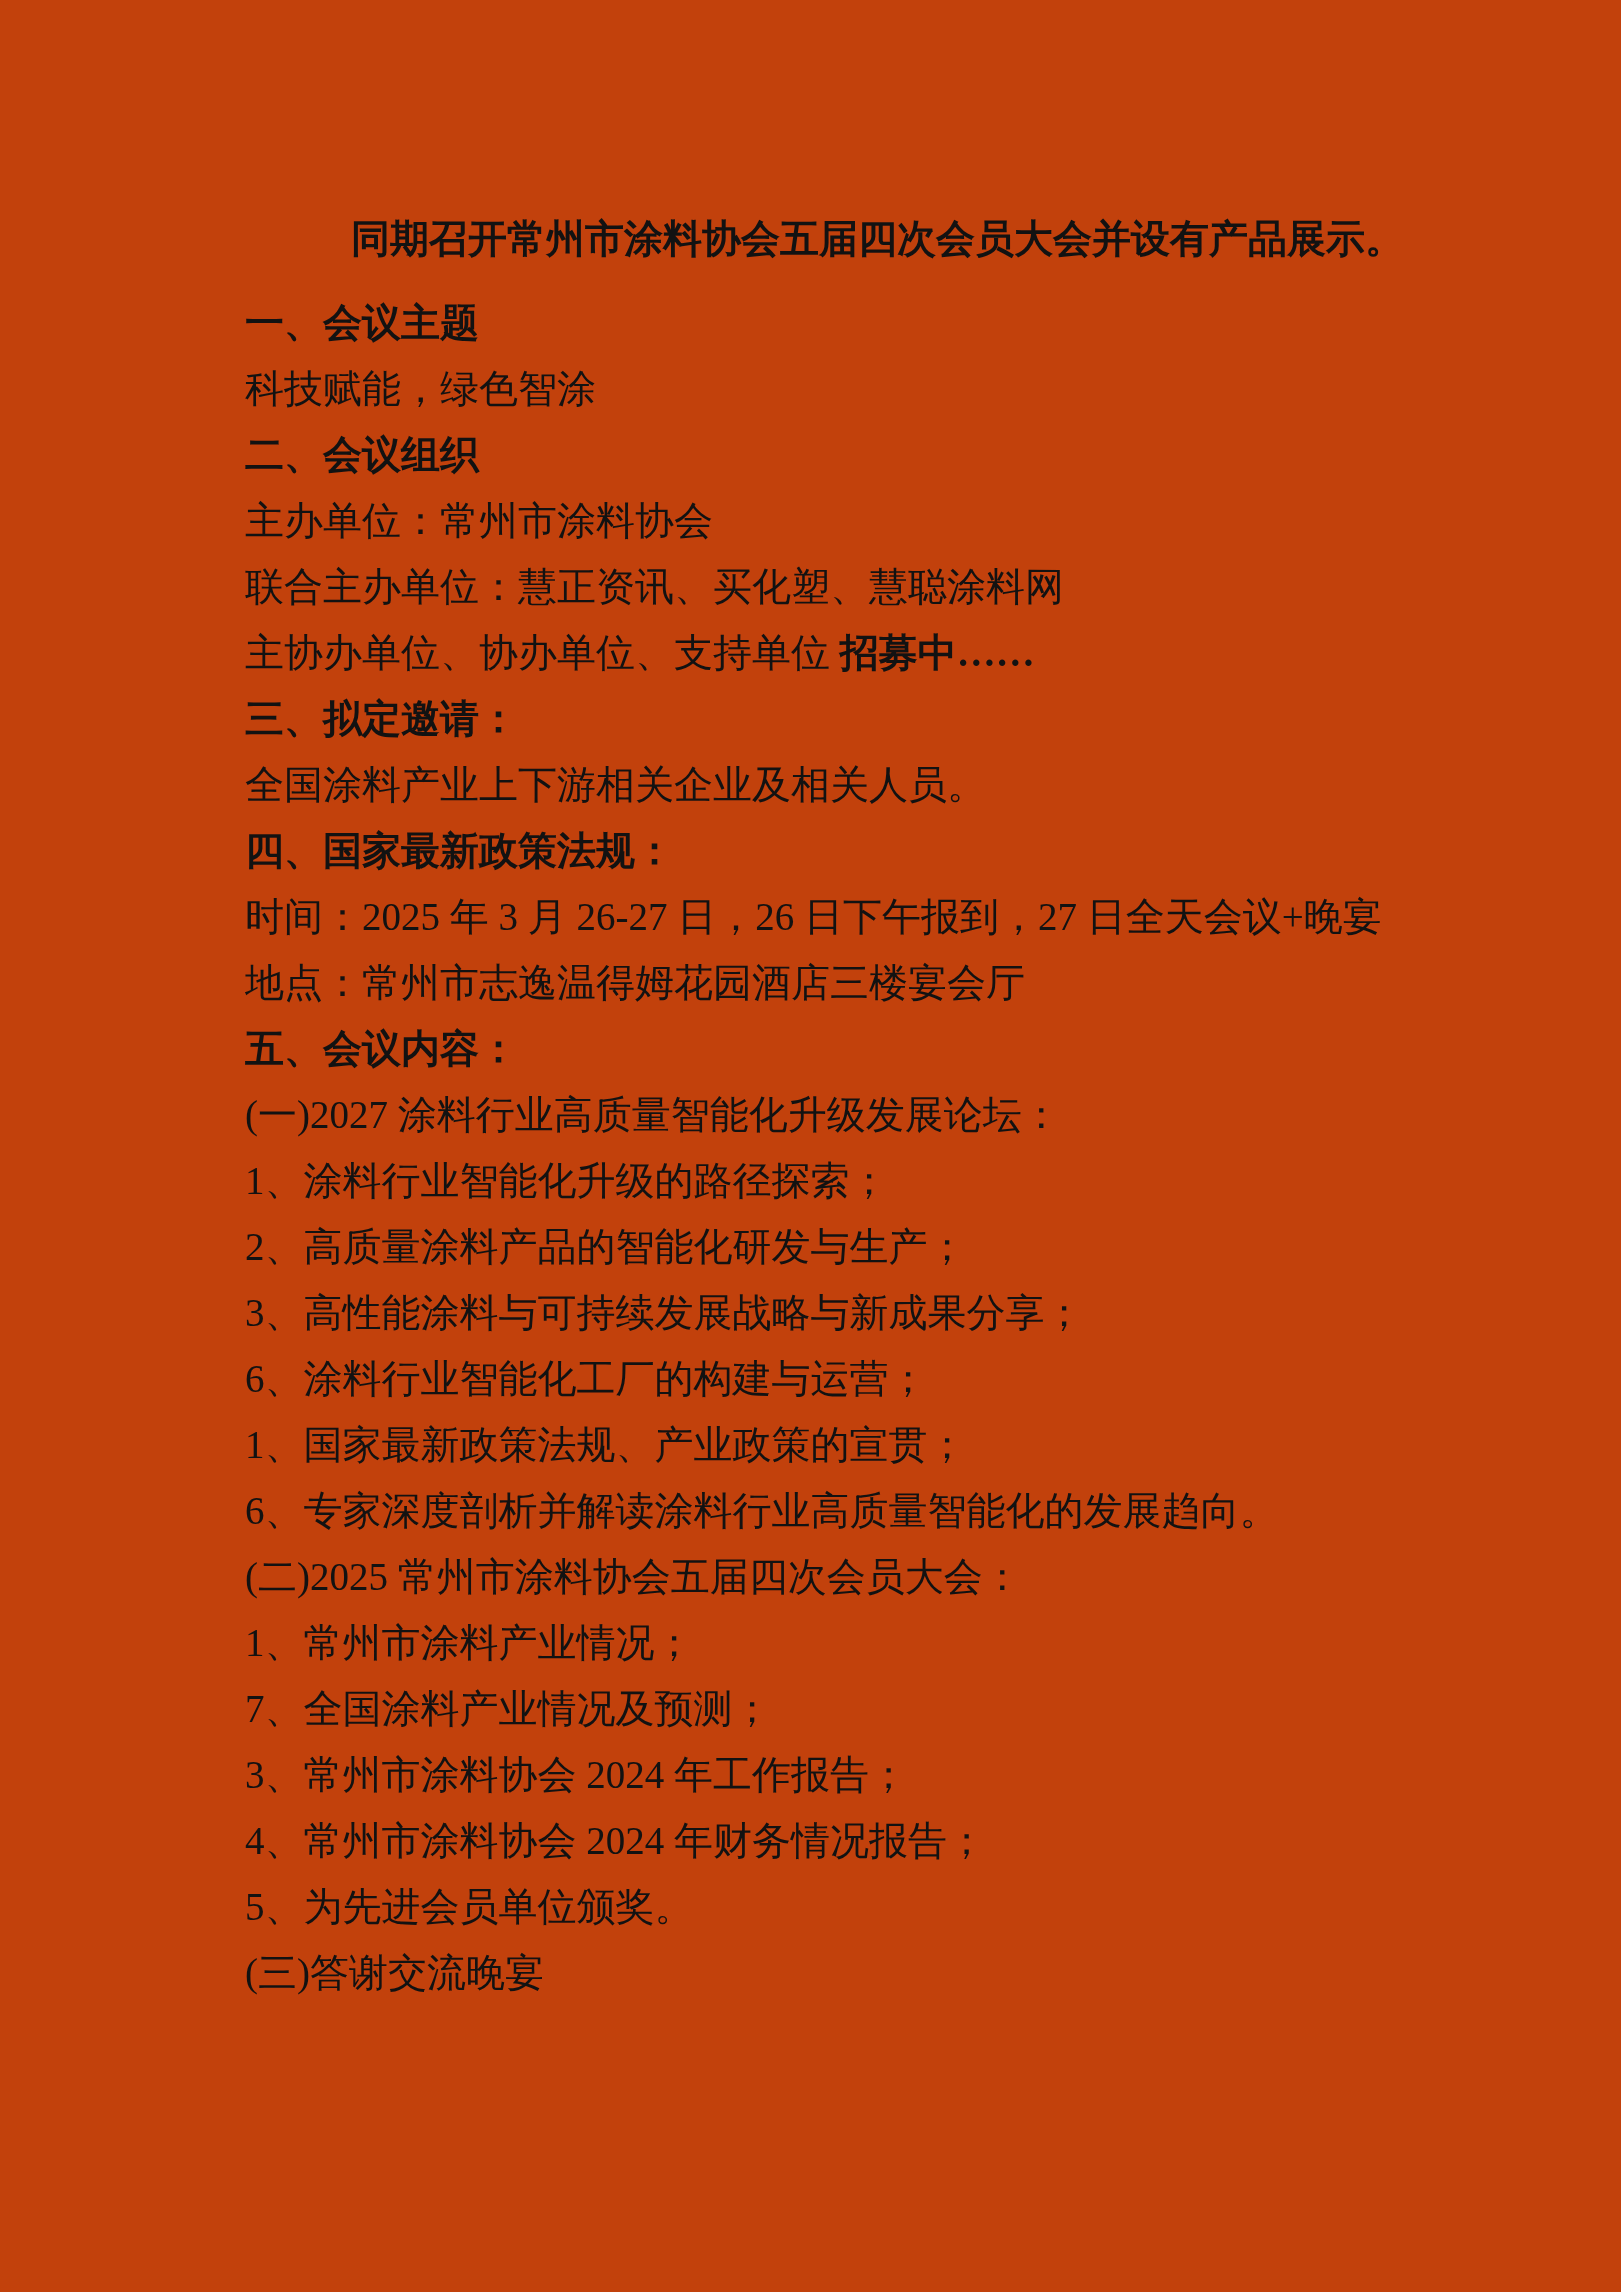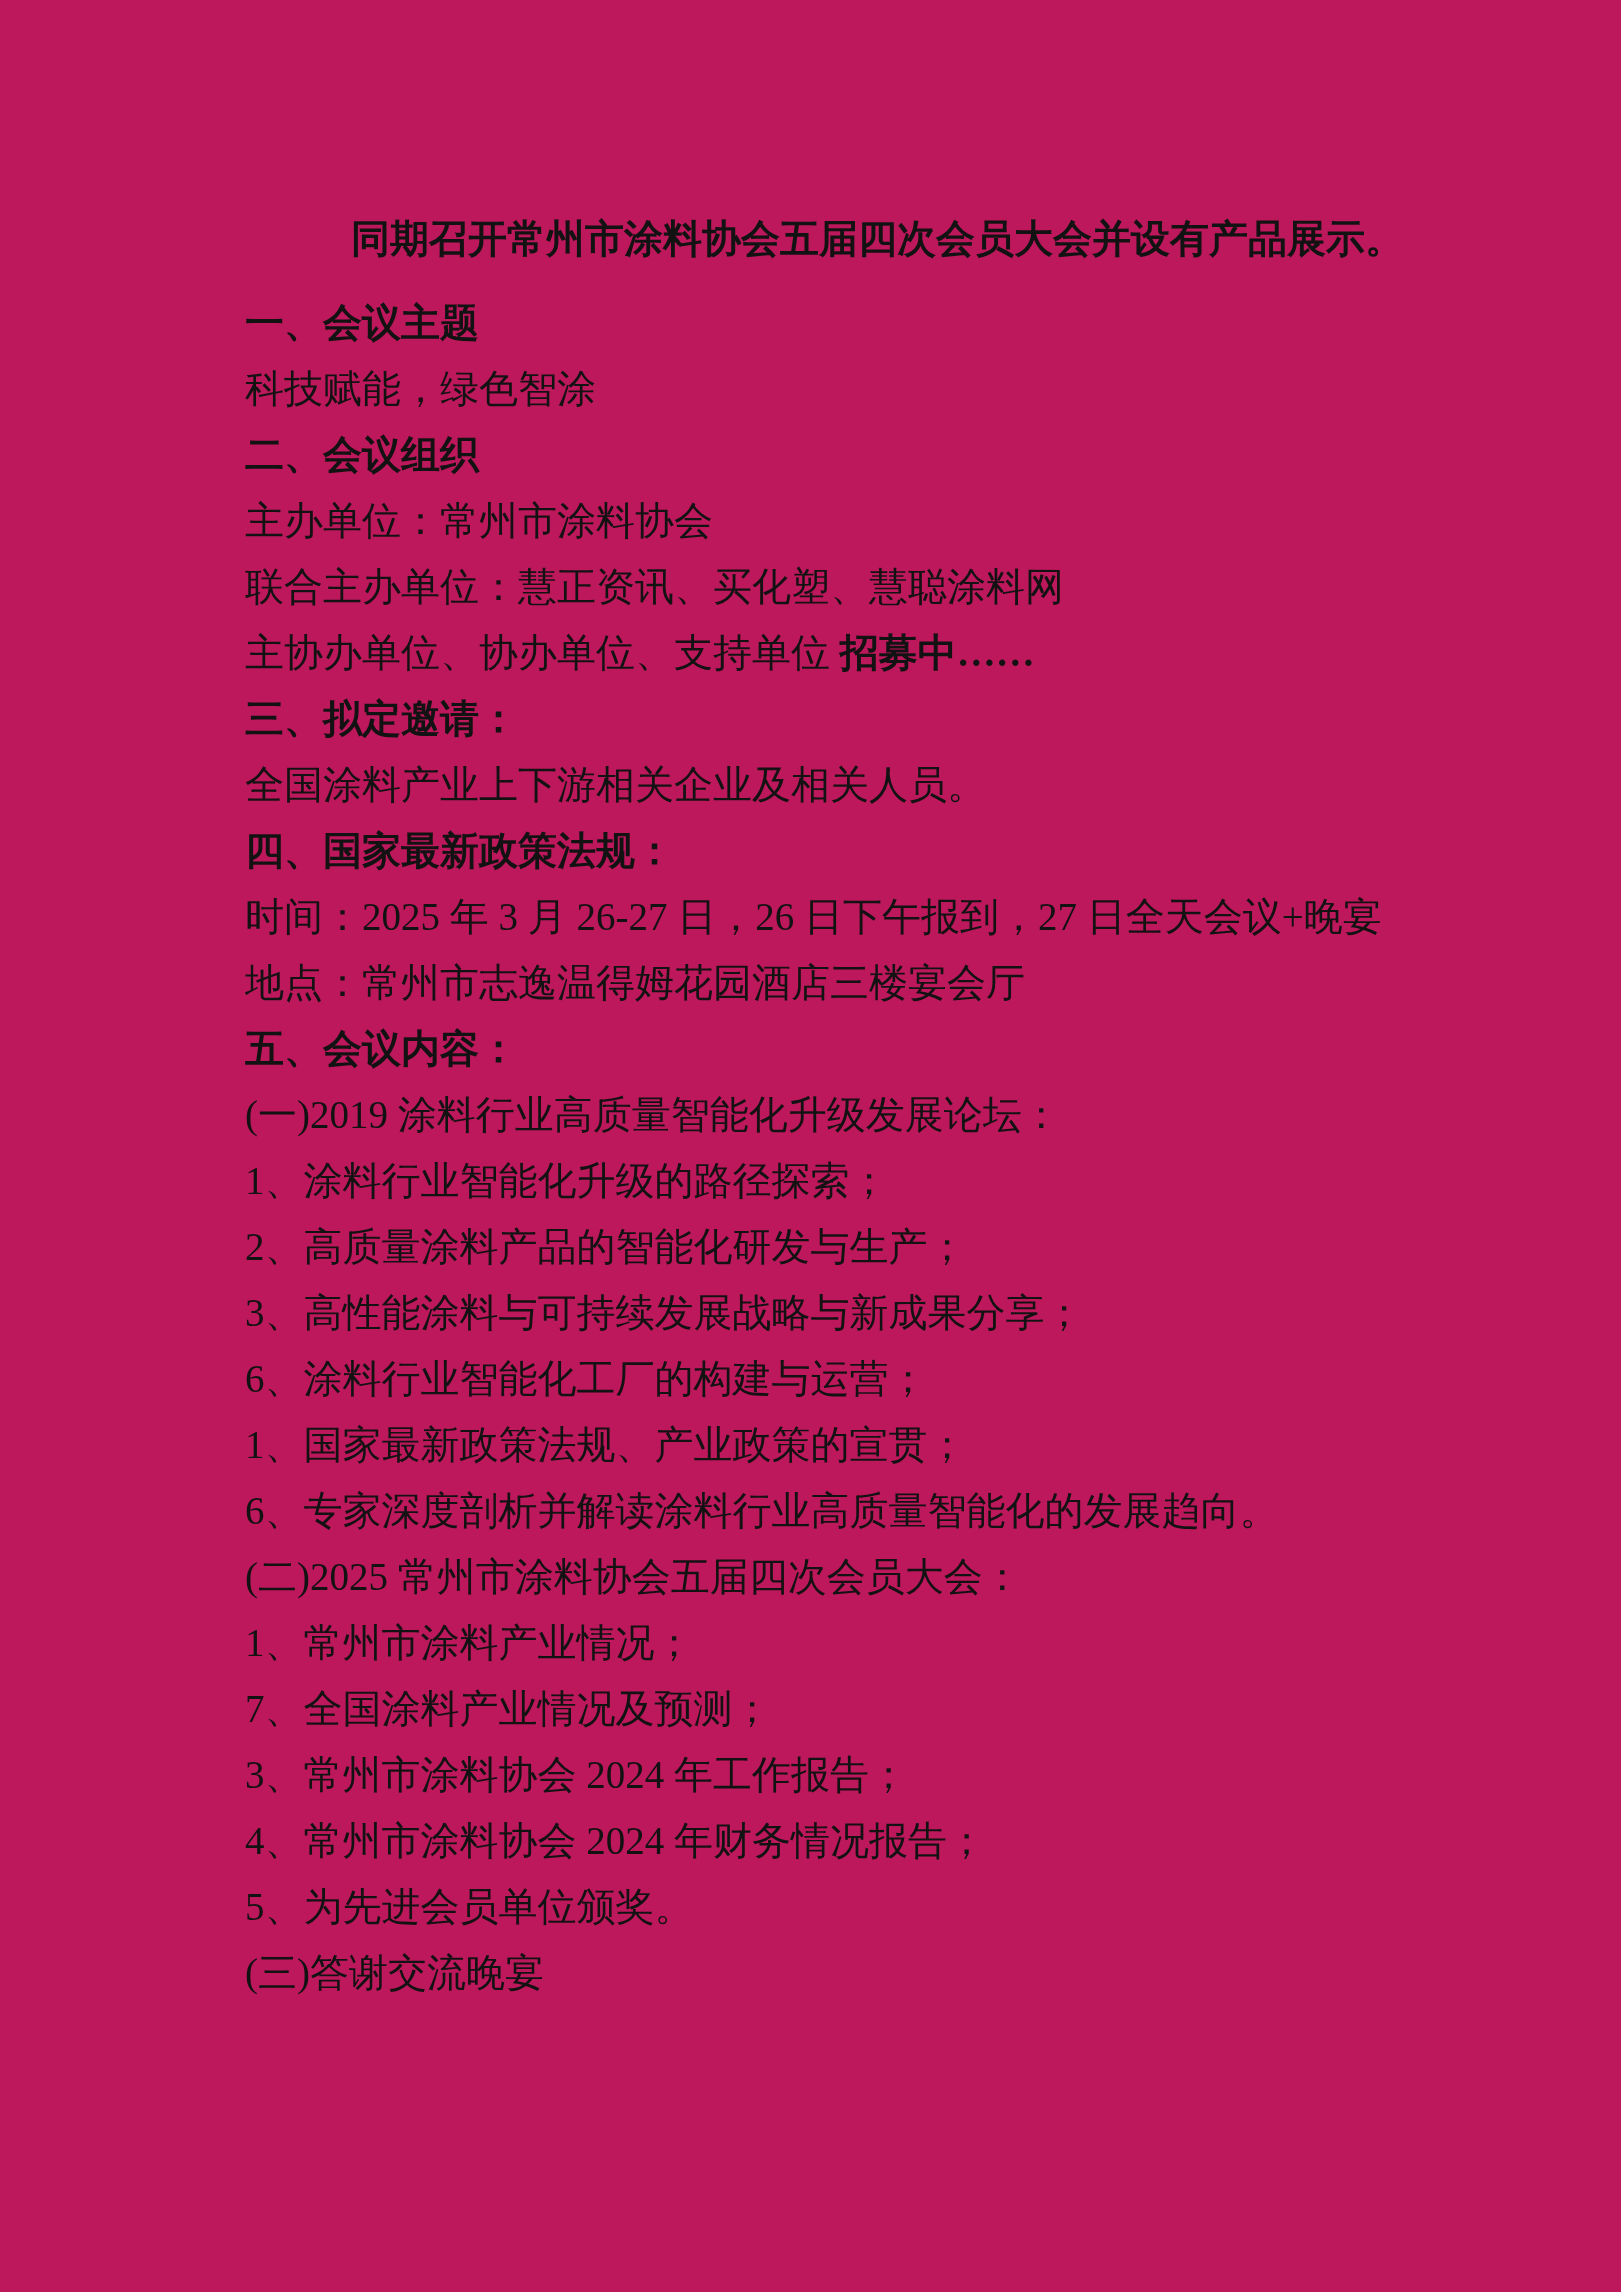--- a/index.html
+++ b/index.html
@@ -38,36 +38,36 @@
   .line.after-gap {
     margin-bottom: 17.6px;
   }
   .run-bold {
     font-weight: bold;
   }
 </style>
 </head>
 <body>
 
-<div class="page" style="background: #be185d; color: rgb(18, 18, 18); text-decoration: underline;">
+<div class="page" style="background: #c2410c; color: rgb(18, 18, 18); text-decoration: underline;">
   <div class="doc-body">
       <p class="line indent after-gap"><span class="run-bold">同期召开常州市涂料协会五届四次会员大会并设有产品展示。</span></p>
       <p class="line"><span class="run-bold">一、会议主题</span></p>
       <p class="line"><span class="run-normal">科技赋能，绿色智涂</span></p>
       <p class="line"><span class="run-bold">二、会议组织</span></p>
       <p class="line"><span class="run-normal">主办单位：常州市涂料协会</span></p>
       <p class="line"><span class="run-normal">联合主办单位：慧正资讯、买化塑、慧聪涂料网</span></p>
       <p class="line"><span class="run-normal">主协办单位、协办单位、支持单位 </span><span class="run-bold">招募中……</span></p>
       <p class="line"><span class="run-bold">三、拟定邀请：</span></p>
       <p class="line"><span class="run-normal">全国涂料产业上下游相关企业及相关人员。</span></p>
       <p class="line"><span class="run-bold">四、国家最新政策法规：</span></p>
       <p class="line"><span class="run-normal">时间：2025 年 3 月 26-27 日，26 日下午报到，27 日全天会议+晚宴</span></p>
       <p class="line"><span class="run-normal">地点：常州市志逸温得姆花园酒店三楼宴会厅</span></p>
       <p class="line"><span class="run-bold">五、会议内容：</span></p>
-      <p class="line"><span class="run-normal">(一)2019 涂料行业高质量智能化升级发展论坛：</span></p>
+      <p class="line"><span class="run-normal">(一)2027 涂料行业高质量智能化升级发展论坛：</span></p>
       <p class="line"><span class="run-normal">1、涂料行业智能化升级的路径探索；</span></p>
       <p class="line"><span class="run-normal">2、高质量涂料产品的智能化研发与生产；</span></p>
       <p class="line"><span class="run-normal">3、高性能涂料与可持续发展战略与新成果分享；</span></p>
       <p class="line"><span class="run-normal">6、涂料行业智能化工厂的构建与运营；</span></p>
       <p class="line"><span class="run-normal">1、国家最新政策法规、产业政策的宣贯；</span></p>
       <p class="line"><span class="run-normal">6、专家深度剖析并解读涂料行业高质量智能化的发展趋向。</span></p>
       <p class="line"><span class="run-normal">(二)2025 常州市涂料协会五届四次会员大会：</span></p>
       <p class="line"><span class="run-normal">1、常州市涂料产业情况；</span></p>
       <p class="line"><span class="run-normal">7、全国涂料产业情况及预测；</span></p>
       <p class="line"><span class="run-normal">3、常州市涂料协会 2024 年工作报告；</span></p>

